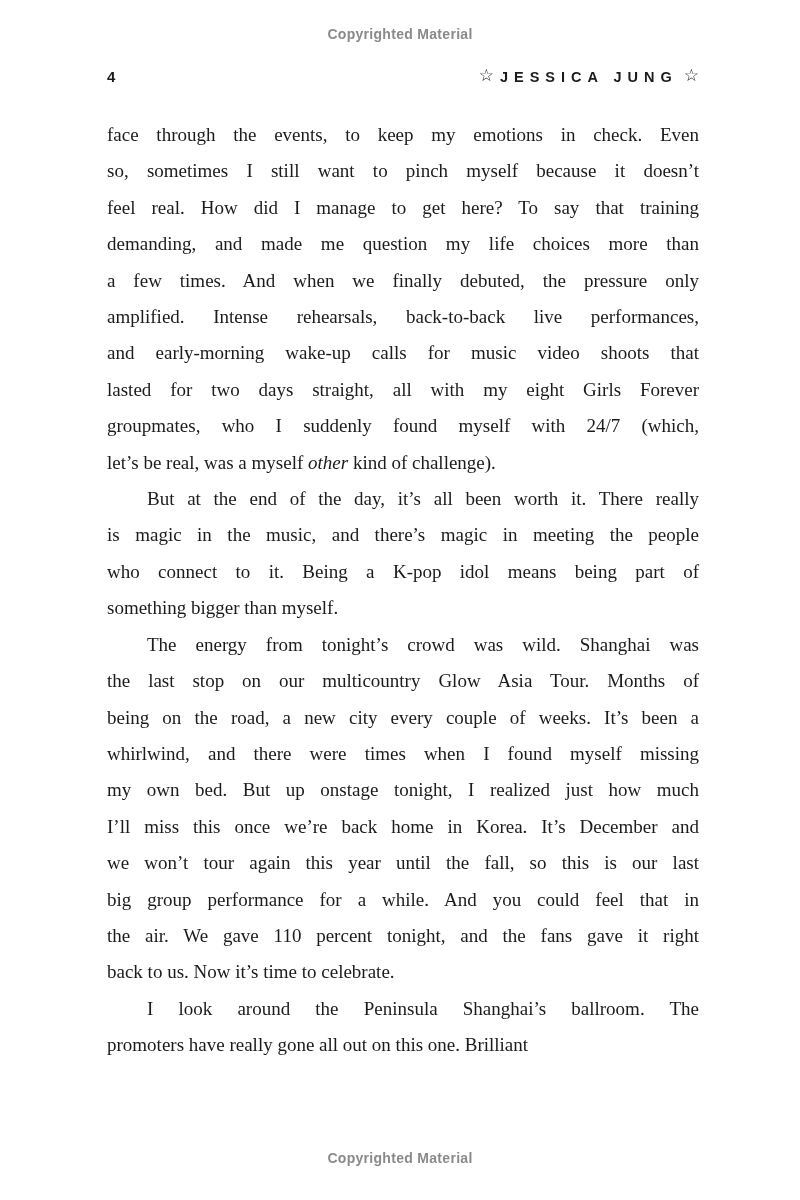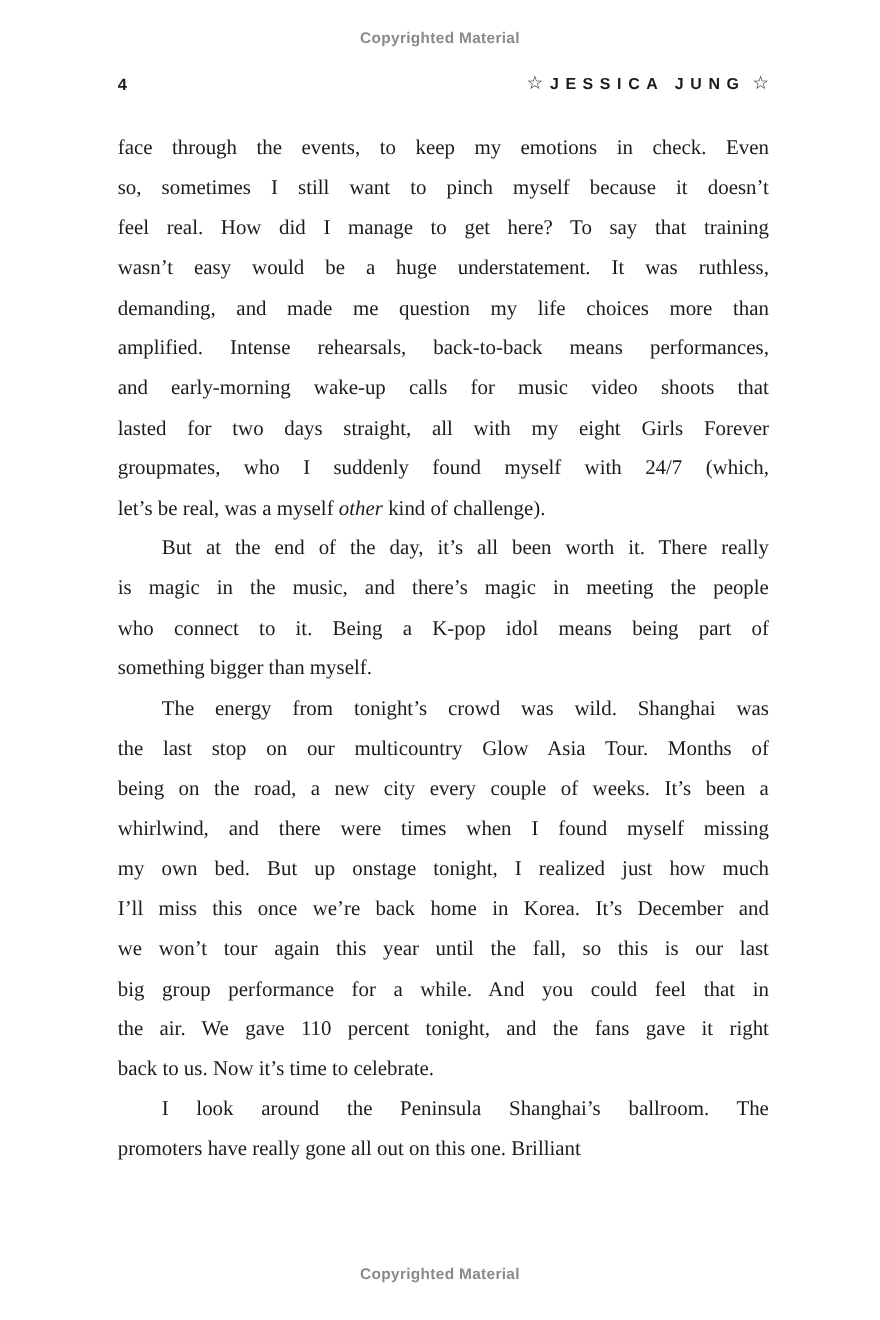--- a/index.html
+++ b/index.html
@@ -99,23 +99,23 @@
       <span>JESSICA JUNG</span>
       <span class="star">☆</span>
     </span>
   </div>
 
   <div class="body-text">
       <div class="para">
         <div class="line"><span>face through the events, to keep my emotions in check. Even</span></div>
         <div class="line"><span>so, sometimes I still want to pinch myself because it doesn’t</span></div>
         <div class="line"><span>feel real. How did I manage to get here? To say that training</span></div>
-        <div class="line"><span>wasn’t easy would be a huge understatement. It was ruthless,</span></div>
         <div class="line"><span>demanding, and made me question my life choices more than</span></div>
-        <div class="line"><span>amplified. Intense rehearsals, back-to-back means performances,</span></div>
+        <div class="line"><span>a few times. And when we finally debuted, the pressure only</span></div>
+        <div class="line"><span>amplified. Intense rehearsals, back-to-back live performances,</span></div>
         <div class="line"><span>and early-morning wake-up calls for music video shoots that</span></div>
         <div class="line"><span>lasted for two days straight, all with my eight Girls Forever</span></div>
         <div class="line"><span>groupmates, who I suddenly found myself with 24/7 (which,</span></div>
         <div class="line last"><span>let’s be real, was a myself </span><em>other</em><span> kind of challenge).</span></div>
       </div>
       <div class="para indent">
         <div class="line"><span>But at the end of the day, it’s all been worth it. There really</span></div>
         <div class="line"><span>is magic in the music, and there’s magic in meeting the people</span></div>
         <div class="line"><span>who connect to it. Being a K-pop idol means being part of</span></div>
         <div class="line last"><span>something bigger than myself.</span></div>

